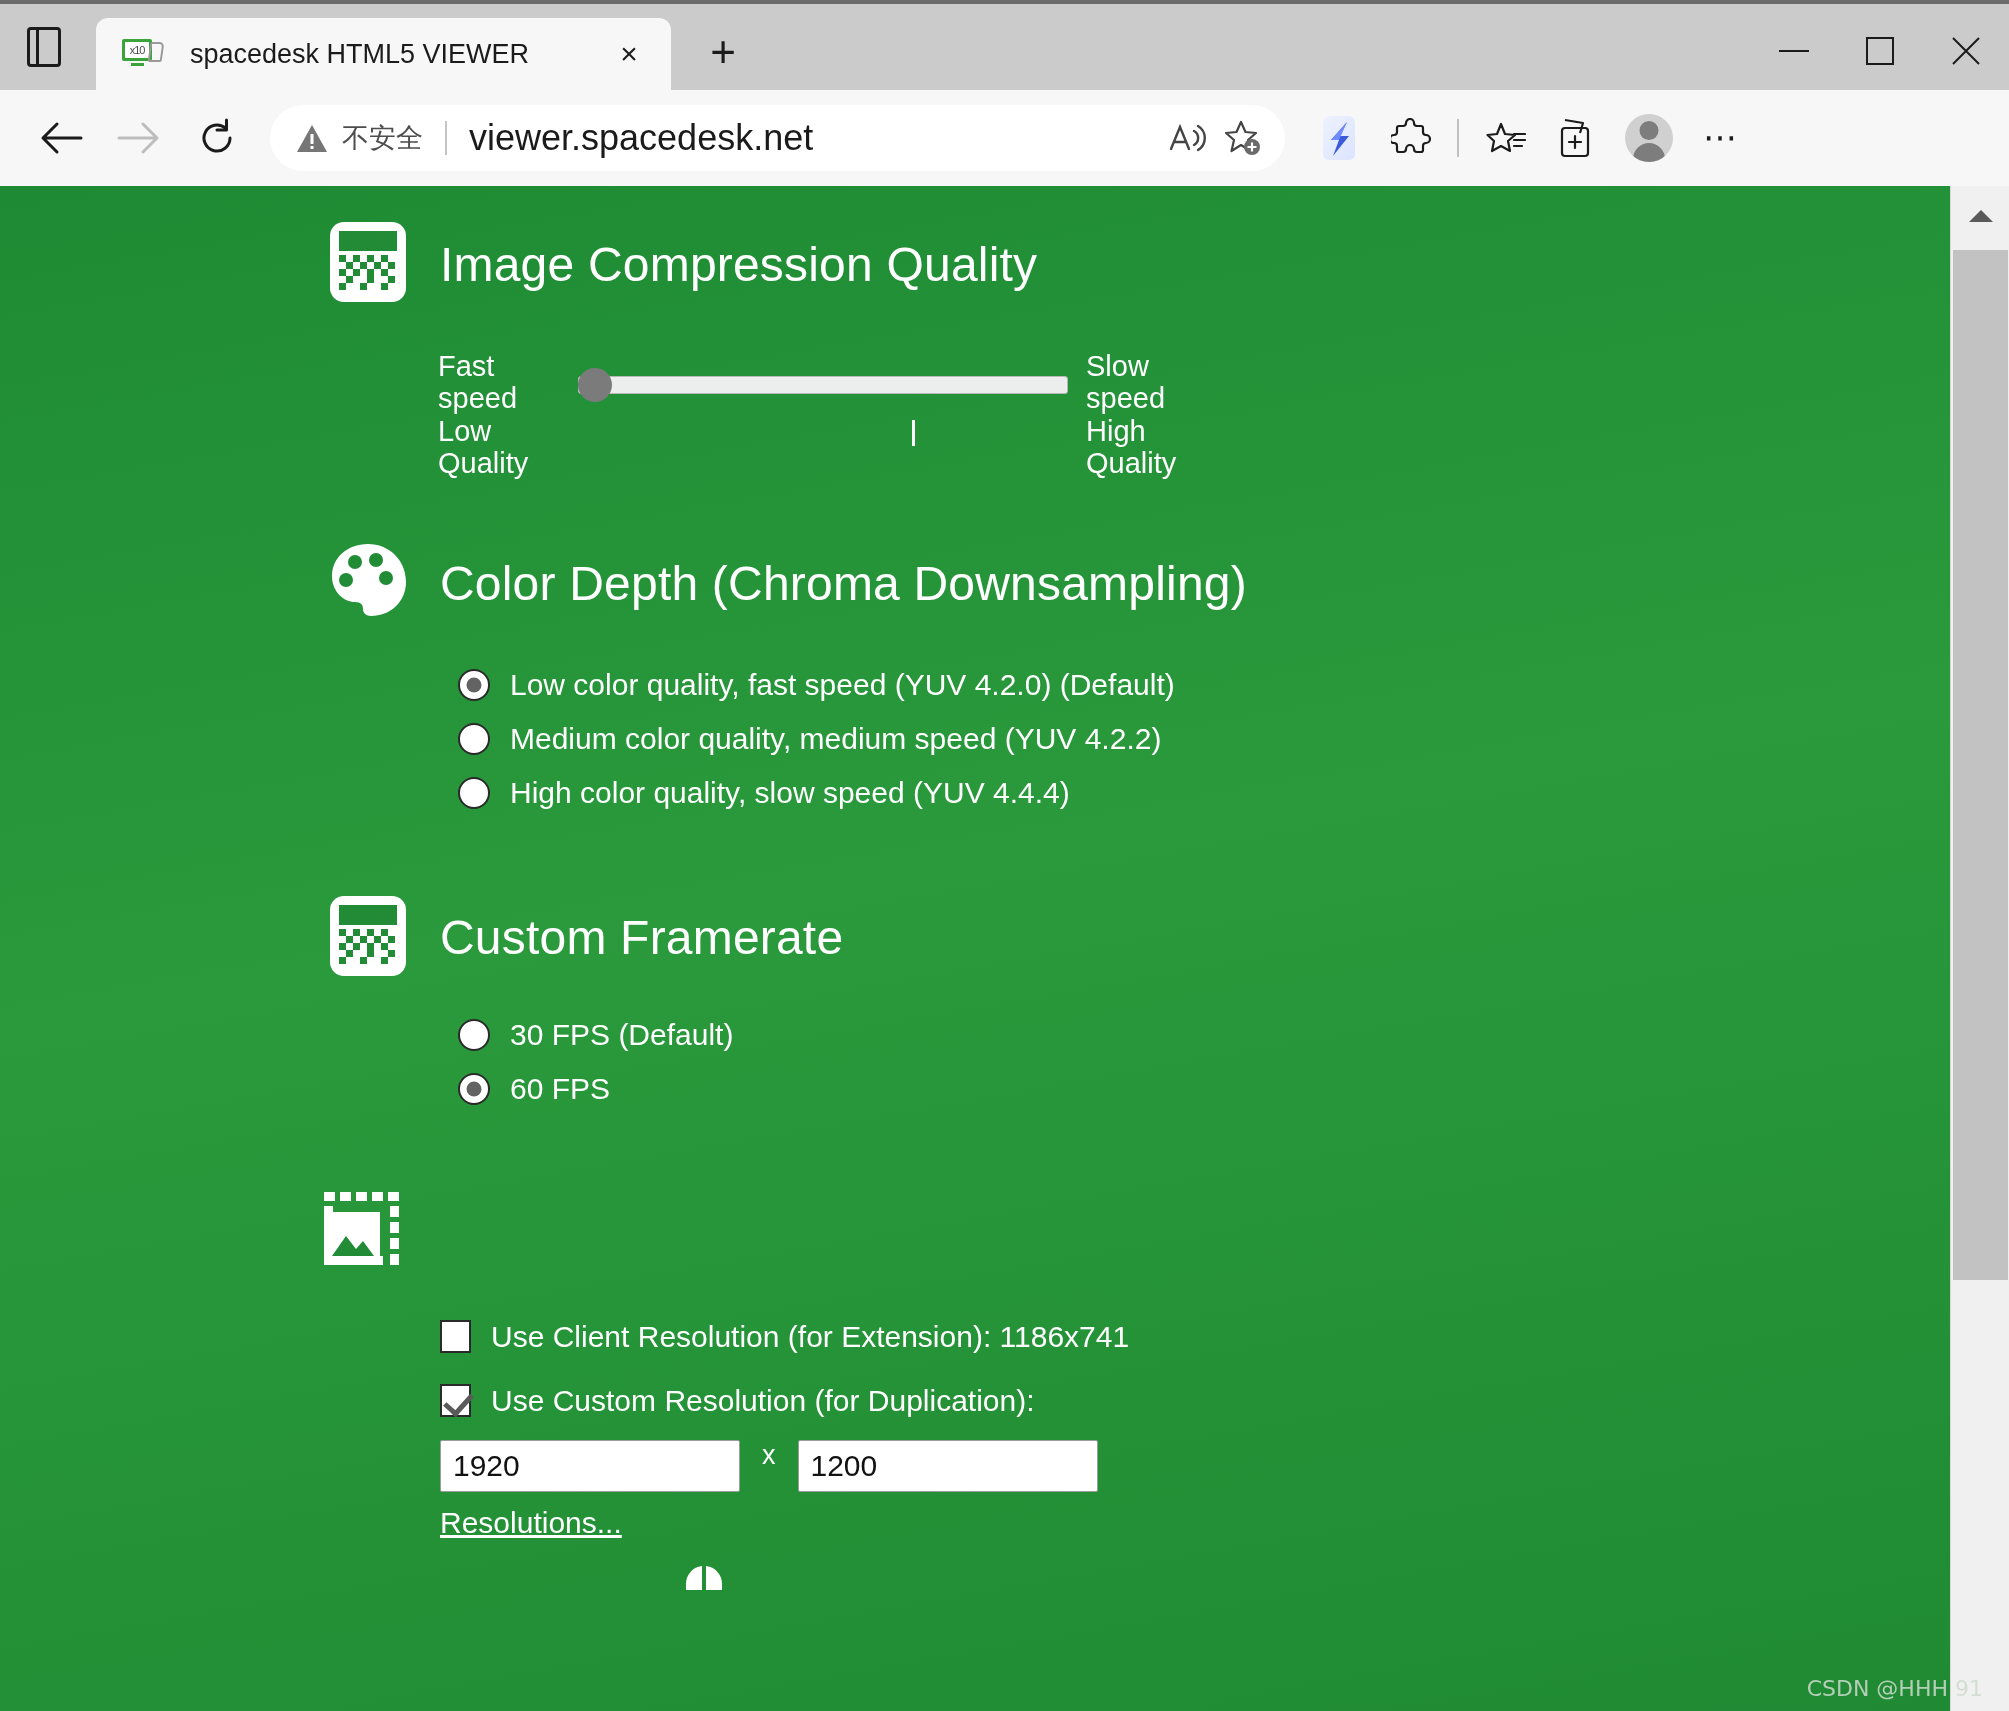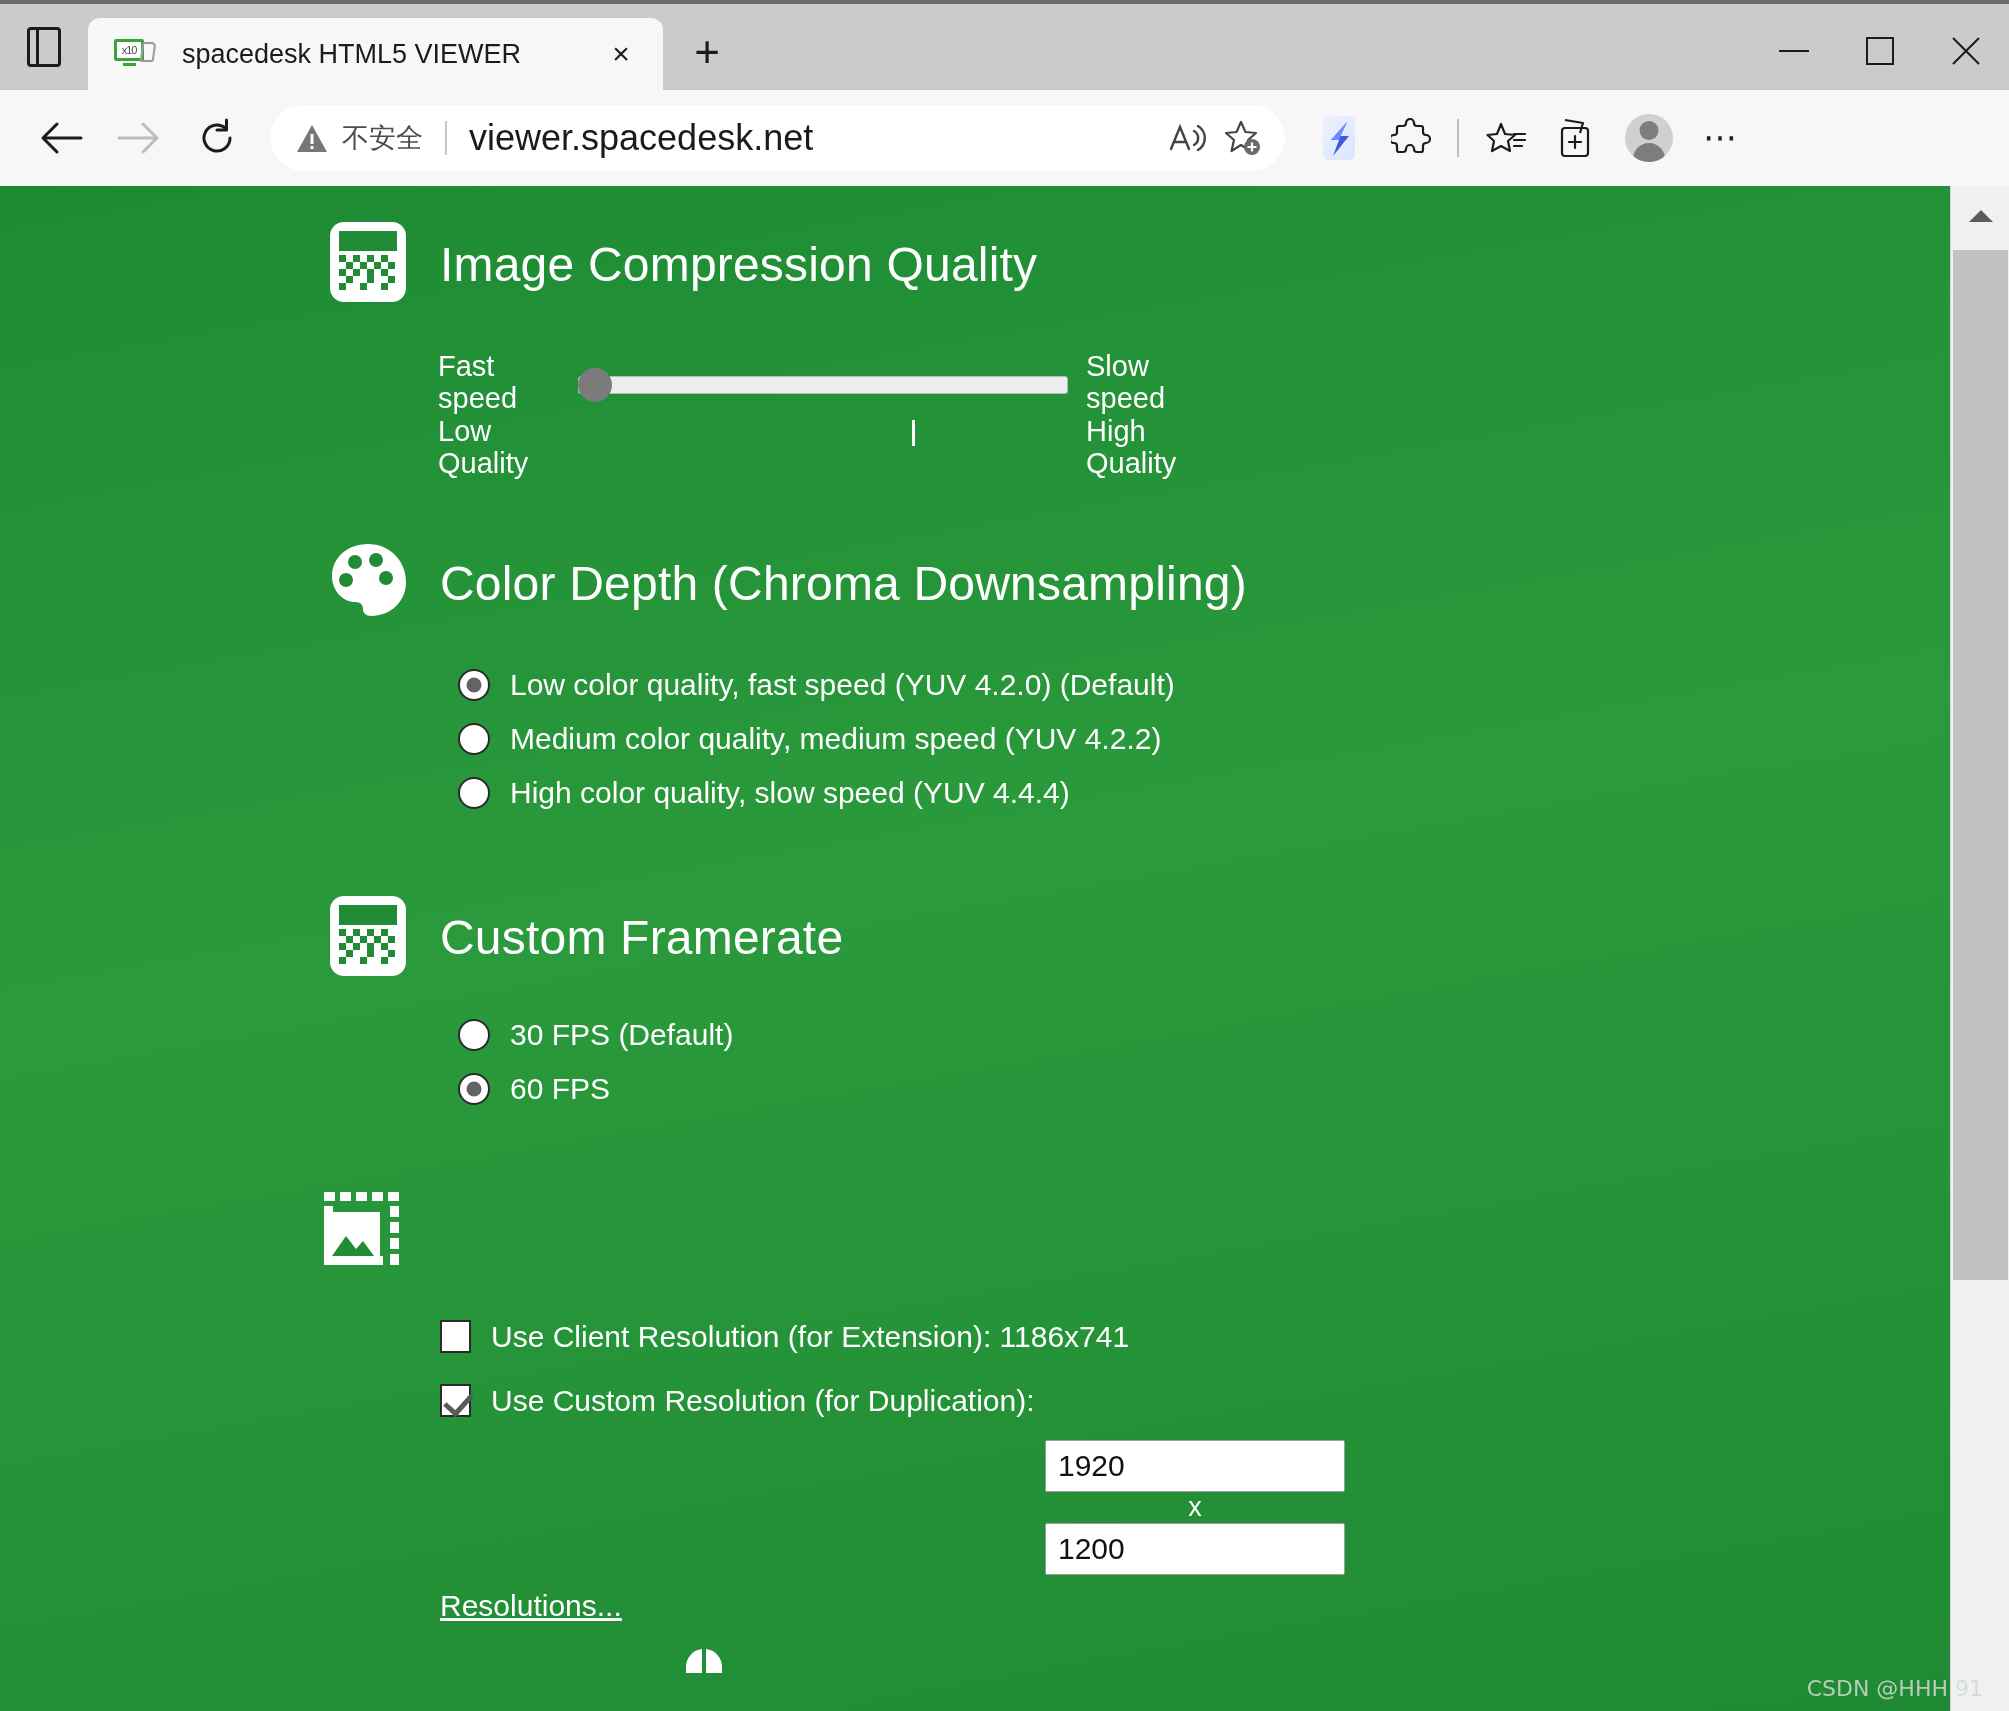--- a/index.html
+++ b/index.html
@@ -11,20 +11,21 @@
   }
 
   
   .browser { width: 2009px; height: 1711px; position: relative; background: #c8c8c8; }
 
   .titlebar {
     height: 90px; background: #cbcbcb;
     display: flex; align-items: flex-end;
     position: relative;
     border-top: 4px solid #6b6b6b;
+    gap: 8px;
   }
   .tabstrip-left {
     width: 88px; height: 86px;
     display: flex; align-items: center; justify-content: center;
   }
   .tab-search-icon {
     width: 34px; height: 40px;
     border: 3px solid #1b1b1b; border-radius: 4px;
     position: relative;
   }
@@ -198,21 +199,21 @@
     width: 31px; height: 33px; background: #fff; border: 2px solid #2a2a2a;
     flex: 0 0 auto; margin-right: 20px; position: relative;
   }
   .checkbox.on::after {
     content: ""; position: absolute; left: 8px; top: 2px;
     width: 12px; height: 22px; border: solid #5a5a5a;
     border-width: 0 5px 5px 0; transform: rotate(42deg);
   }
   .chk-lab { font-size: 30px; color: #fff; white-space: nowrap; }
 
-  .res-row { display: flex; align-items: center; margin-bottom: 4px; flex-direction: column; }
+  .res-row { display: flex; align-items: flex-start; margin-bottom: 4px; }
   .res-input {
     width: 300px; height: 52px; background: #fff;
     border: 1px solid #9c9c9c; border-radius: 2px;
     font-size: 30px; color: #111; padding: 0 12px;
     font-family: "Liberation Sans", sans-serif;
     display: flex; align-items: center;
   }
   .res-x { font-size: 27px; color: #fff; margin: 0 22px; }
   .res-link {
     font-size: 30px; color: #ffffff; text-decoration: underline;

